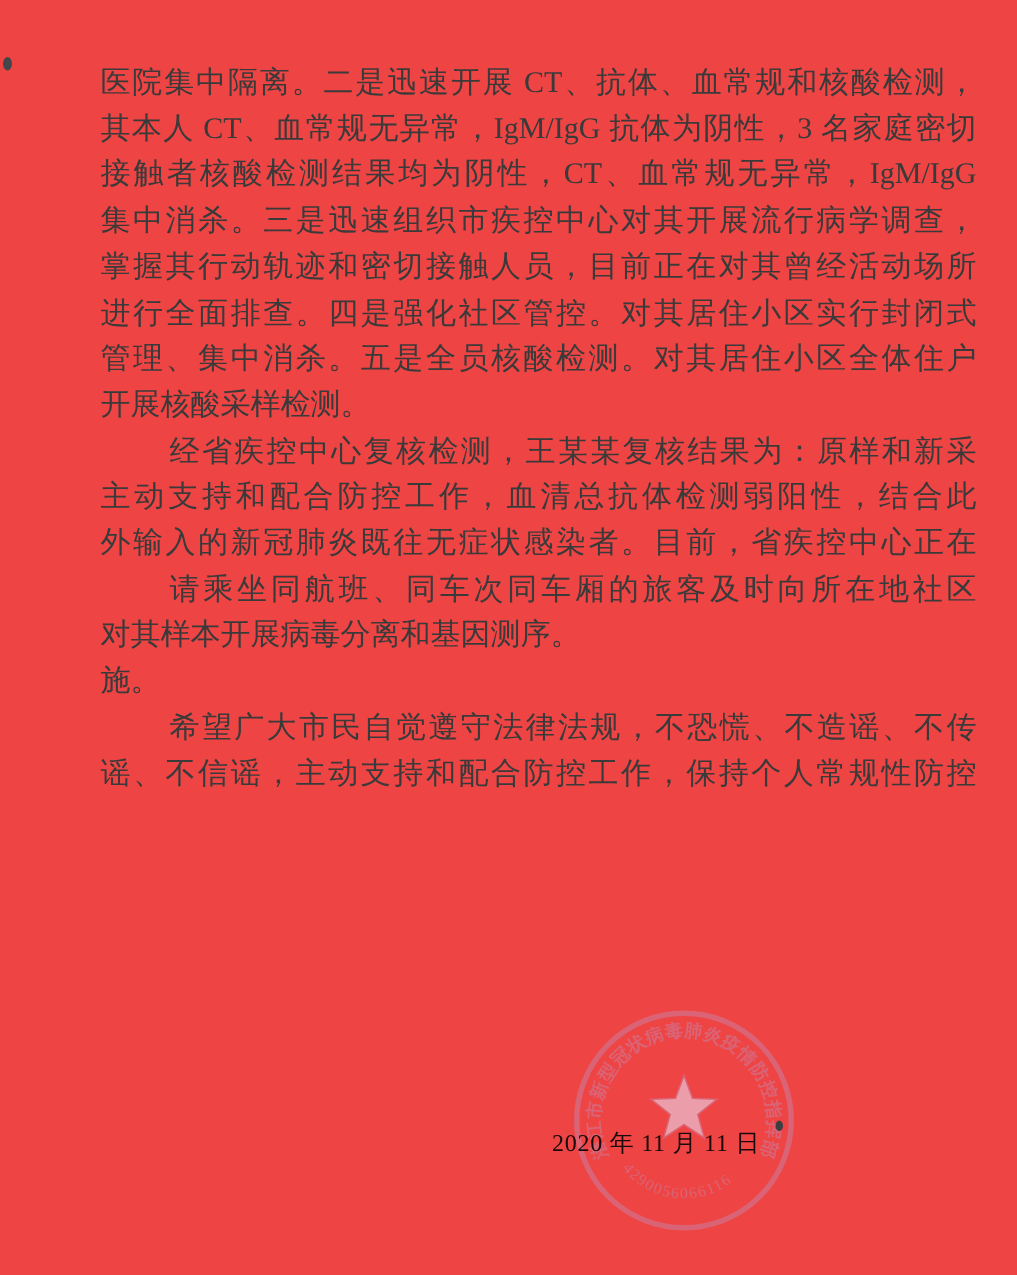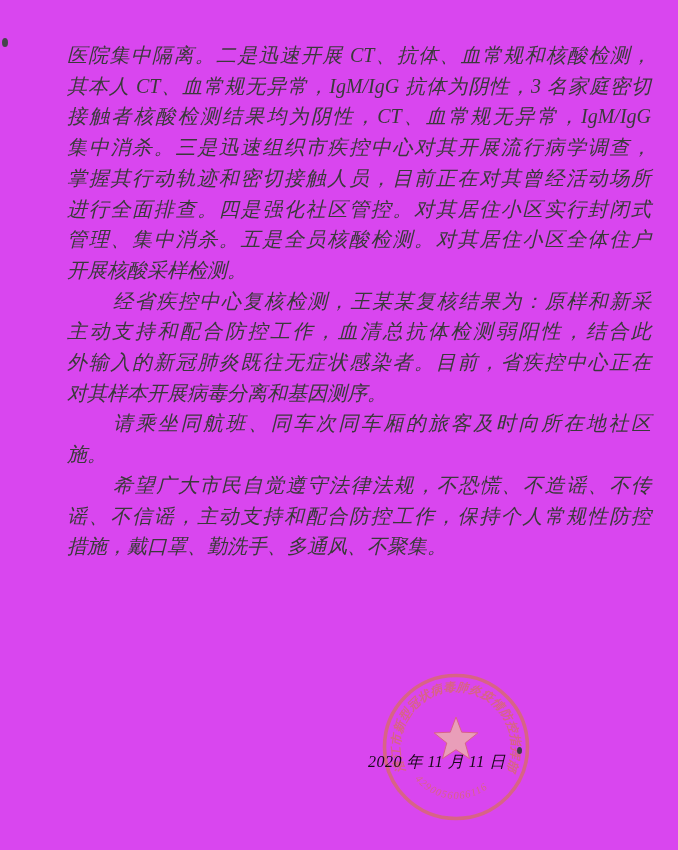--- a/index.html
+++ b/index.html
@@ -1,23 +1,22 @@
 <!DOCTYPE html>
 <html><head>
 <meta charset="utf-8">
 <style>
   html, body { margin: 0; padding: 0; background: #ffffff; }
   .page {
     position: relative;
     width: 678px;
     height: 850px;
-    background: #d946ef;
+    background: #ef4444;
     overflow: hidden;
     font-family: "Liberation Serif", "DejaVu Serif", serif;
-    font-style: italic;
   }
   .doc-body {
     position: absolute;
     left: 67px;
     top: 40px;
     width: 584px;
     color: #3a3a3a;
     font-size: 20px;
     line-height: 30.7px;
   }
@@ -75,26 +74,25 @@
     <div class="line">其本人 CT、血常规无异常，IgM/IgG 抗体为阴性，3 名家庭密切</div>
     <div class="line">接触者核酸检测结果均为阴性，CT、血常规无异常，IgM/IgG</div>
     <div class="line">集中消杀。三是迅速组织市疾控中心对其开展流行病学调查，</div>
     <div class="line">掌握其行动轨迹和密切接触人员，目前正在对其曾经活动场所</div>
     <div class="line">进行全面排查。四是强化社区管控。对其居住小区实行封闭式</div>
     <div class="line">管理、集中消杀。五是全员核酸检测。对其居住小区全体住户</div>
     <div class="line p-end">开展核酸采样检测。</div>
     <div class="line p-start">经省疾控中心复核检测，王某某复核结果为：原样和新采</div>
     <div class="line">主动支持和配合防控工作，血清总抗体检测弱阳性，结合此</div>
     <div class="line">外输入的新冠肺炎既往无症状感染者。目前，省疾控中心正在</div>
+    <div class="line p-start">请乘坐同航班、同车次同车厢的旅客及时向所在地社区</div>
     <div class="line p-end">对其样本开展病毒分离和基因测序。</div>
-    <div class="line p-start">请乘坐同航班、同车次同车厢的旅客及时向所在地社区</div>
     <div class="line p-end">施。</div>
     <div class="line p-start">希望广大市民自觉遵守法律法规，不恐慌、不造谣、不传</div>
     <div class="line">谣、不信谣，主动支持和配合防控工作，保持个人常规性防控</div>
-    <div class="line p-end">措施，戴口罩、勤洗手、多通风、不聚集。</div>
   </div>
 
   <div class="issue-date">2020 年 11 月 11 日</div>
 
   <svg class="seal" width="160" height="160" viewBox="0 0 160 160">
     <defs>
       <path id="sealArcTop" d="M 29.25 103.67 A 56 56 0 1 1 130.75 103.67" fill="none"></path>
       <path id="sealArcBottom" d="M 39 112 A 52 52 0 0 0 121 112" fill="none"></path>
     </defs>
     <circle cx="80" cy="80" r="71.5" fill="none" stroke-width="3.6" stroke="#d8677b"></circle>

